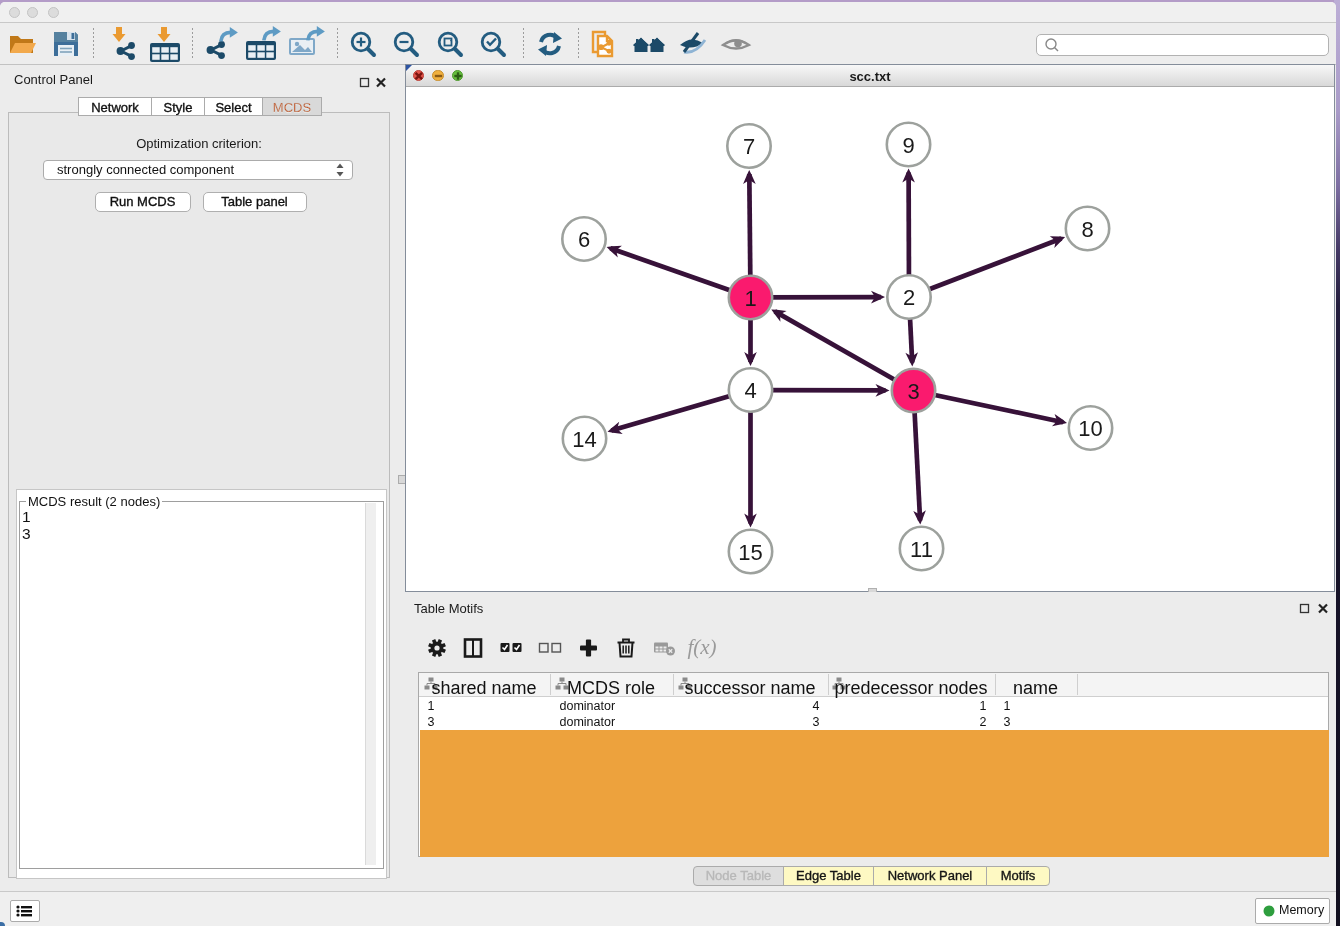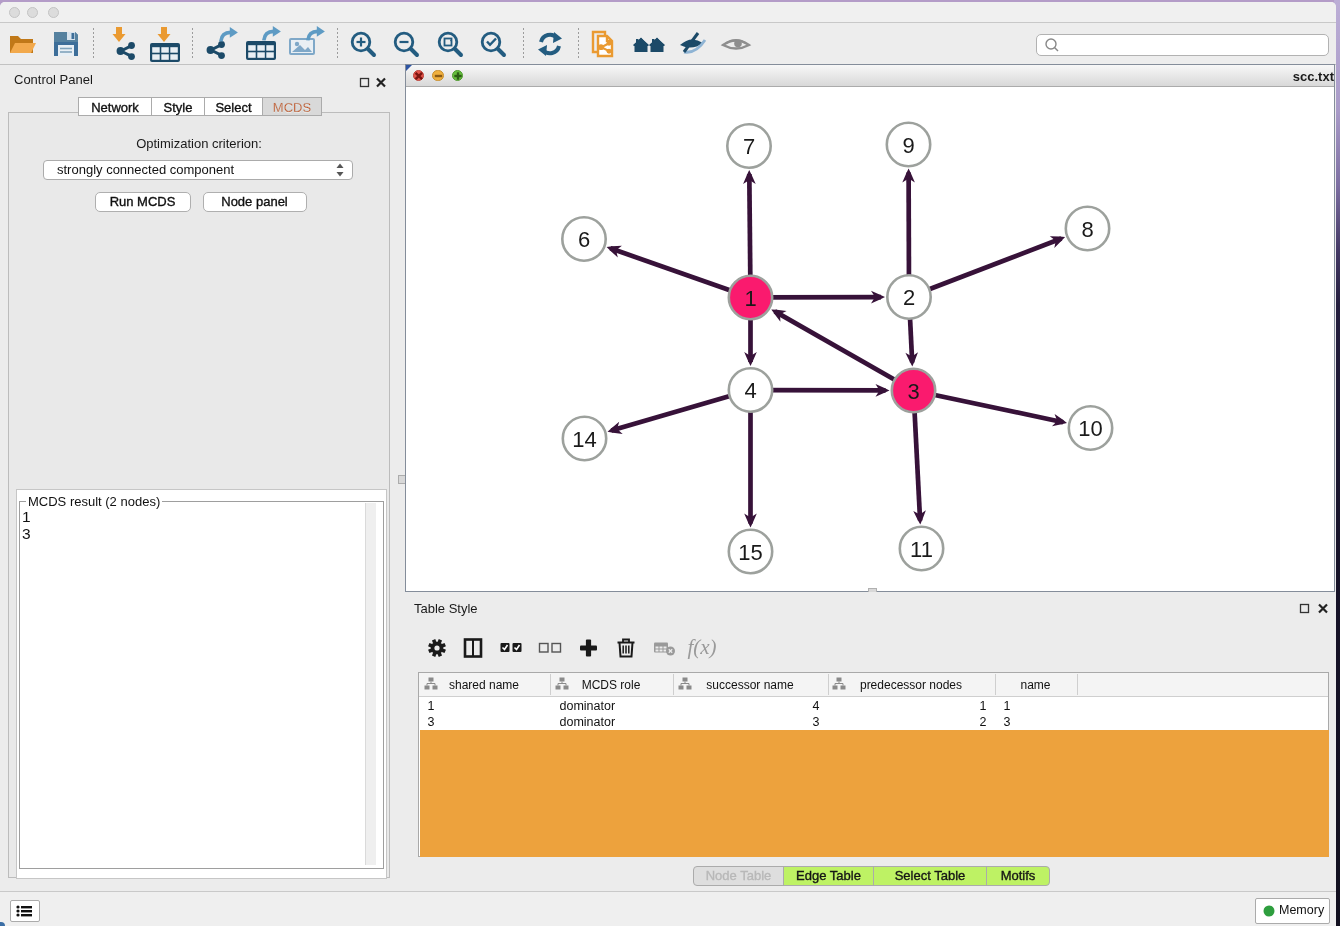--- a/index.html
+++ b/index.html
@@ -28,33 +28,33 @@
 #legend{left:6px;top:-8px;background:#fff;font-size:13px;color:#111;padding:0 2px}
 #mcdstext{left:5px;top:19px;font-size:15.5px;color:#111;line-height:16.5px}
 #vsb{left:348px;top:13px;width:10px;height:362px;background:#EFEFEF;border-left:1px solid #DADADA}
 
 #vsplit{left:400px;top:63px;width:5px;height:826px;background:#ECECEC}
 #vgrip{left:-2px;top:410px;width:6px;height:7px;background:#D8D8D8;border:1px solid #ACACAC}
 
 #gwin{left:405px;top:62px;width:930px;height:528px;background:#fff;border:1px solid #848D9A;box-sizing:border-box}
 #gtitle{left:0;top:0;width:928px;height:21px;background:linear-gradient(#F8F8F8,#D8D8D8);border-bottom:1px solid #ABABAB}
 .gl{width:11.5px;height:11.5px;border-radius:50%;top:4.6px;box-sizing:border-box}
-#gname{left:0;top:3.5px;width:928px;text-align:right;font-size:13px;font-weight:bold;color:#1A1A1A}
+#gname{left:0;top:3.5px;width:928px;text-align:center;font-size:13px;font-weight:bold;color:#1A1A1A}
 #gcanvas{left:0;top:22px;width:928px;height:504px;background:#fff}
 #ggrip{left:462px;top:523px;width:7px;height:5px;background:#D8D8D8;border:1px solid #B0B0B0}
 
 #tpanel{left:405px;top:590px;width:931px;height:299px;background:#ECECEC}
 #ttools{left:12px;top:36px;width:910px;height:30px}
 #tblwrap{left:12.5px;top:80px;width:911px;height:185px;background:#fff;border:1px solid #A9A9A9;box-sizing:border-box}
 #thead{left:0;top:0;width:909px;height:23px;background:#F4F4F4;border-bottom:1px solid #CFCFCF}
 .hsep{top:1px;width:1px;height:21px;background:#CFCFCF}
-.hlab{top:5px;font-size:12px;color:#111;text-align:center}
+.hlab{top:5px;font-size:18px;color:#111;text-align:center}
 .cell{font-size:12.5px;color:#111}
 #orange{left:1px;top:57px;width:909px;height:127px;background:#EDA23D}
-.btab{top:274px;height:20px;background:#bef264;border:1px solid #ABABAB;box-sizing:border-box;font-size:13px;color:#151515;-webkit-text-stroke:0.35px #151515;text-align:center;line-height:18px}
+.btab{top:274px;height:20px;background:#fef9c3;border:1px solid #ABABAB;box-sizing:border-box;font-size:13px;color:#151515;-webkit-text-stroke:0.35px #151515;text-align:center;line-height:18px}
 
 #statusbar{left:0;top:889px;width:1336px;height:37px;background:#EFEFEF;border-top:1px solid #C9C9C9}
 #listbtn{left:10px;top:8px;width:28px;height:20px;background:#fff;border:1px solid #ABABAB;border-radius:2px}
 #membtn{left:1255px;top:6px;width:73px;height:24px;background:#fff;border:1px solid #ABABAB;border-radius:2px;font-size:12.5px;color:#111}
 #bluecorner{left:0;top:922px;width:5px;height:4px;background:#3B6EA5;border-radius:0 5px 0 0}
 </style>
 </head>
 <body>
 <div class="abs" id="desktop"></div>
 <div class="abs" id="rightstrip"></div>
@@ -227,21 +227,21 @@
     <div class="abs tab" id="tabMCDS" style="left:262px;width:60px">MCDS</div>
     <div class="abs" id="cbox"></div>
     <div class="abs" id="optlabel">Optimization criterion:</div>
     <div class="abs" id="combo">strongly connected component
       <svg width="12" height="16" style="position:absolute;right:6px;top:1px">
           <path d="M6 1.5 L9.5 6 L2.5 6 Z" fill="#555"></path>
           <path d="M6 14.5 L9.5 10 L2.5 10 Z" fill="#555"></path>
         </svg>
     </div>
     <div class="abs btn" style="left:94.5px;width:96px">Run MCDS</div>
-    <div class="abs btn" style="left:202.5px;width:104px">Node panel</div>
+    <div class="abs btn" style="left:202.5px;width:104px">Table panel</div>
     <div class="abs" id="resultwrap">
       <div class="abs" id="fieldset">
           <div class="abs" id="legend">MCDS result (2 nodes)</div>
         </div>
       <div class="abs" id="mcdstext">1<br>3</div>
       <div class="abs" id="vsb"></div>
     </div>
   </div>
   <div class="abs" id="vsplit">
       <div class="abs" id="vgrip"></div>
@@ -314,21 +314,21 @@
 <circle cx="344.5" cy="464.5" r="21.7" fill="#FFFFFF" stroke="#9DA19D" stroke-width="2.6"></circle>
 <text x="344.5" y="472.5" font-family="Liberation Sans, sans-serif" font-size="22" fill="#1A1A1A" text-anchor="middle">15</text>
 <circle cx="515.5" cy="461.5" r="21.7" fill="#FFFFFF" stroke="#9DA19D" stroke-width="2.6"></circle>
 <text x="515.5" y="469.5" font-family="Liberation Sans, sans-serif" font-size="22" fill="#1A1A1A" text-anchor="middle">11</text>
 </svg>
       </div>
     <div class="abs" id="ggrip"></div>
   </div>
 
   <div class="abs" id="tpanel">
-    <div class="abs ptitle" style="left:9px;top:9px">Table Style</div>
+    <div class="abs ptitle" style="left:9px;top:9px">Table Motifs</div>
     <svg class="abs" width="32" height="12" style="left:894px;top:11px">
         <rect x="1.5" y="1.5" width="8" height="8" fill="none" stroke="#333" stroke-width="1.3"></rect>
         <path d="M20 1.5 L28 9.5 M28 1.5 L20 9.5" stroke="#222" stroke-width="2.2"></path>
       </svg>
     <div class="abs" id="ttools">
         <svg width="910" height="40" style="position:absolute;left:0;top:0px">
           <g transform="translate(20,20)">
             <g fill="#1A1A1A">
               <circle cx="0" cy="0" r="6.2"></circle>
               <circle cx="0" cy="0" r="2.6" fill="#ECECEC"></circle>
@@ -454,21 +454,21 @@
       <div class="abs cell" style="left:585px;top:25.5px">1</div>
       <div class="abs cell" style="left:9px;top:41.5px">3</div>
       <div class="abs cell" style="left:141px;top:41.5px">dominator</div>
       <div class="abs cell" style="left:254px;top:41.5px;width:147px;text-align:right">3</div>
       <div class="abs cell" style="left:409px;top:41.5px;width:159px;text-align:right">2</div>
       <div class="abs cell" style="left:585px;top:41.5px">3</div>
       <div class="abs" id="orange"></div>
     </div>
     <div class="abs btab" style="left:288px;width:91px;background:#DEDEDE;color:#B8B8B8;-webkit-text-stroke:0.35px #B8B8B8;border-radius:4px 0 0 4px">Node Table</div>
     <div class="abs btab" style="left:378px;width:91px">Edge Table</div>
-    <div class="abs btab" style="left:468px;width:114px">Select Table</div>
+    <div class="abs btab" style="left:468px;width:114px">Network Panel</div>
     <div class="abs btab" style="left:581px;width:64px;border-radius:0 4px 4px 0">Motifs</div>
   </div>
 
   <div class="abs" id="statusbar">
     <div class="abs" id="listbtn"><svg width="28" height="20">
           <circle cx="7" cy="6" r="1.6" fill="#111"></circle>
           <circle cx="7" cy="10" r="1.6" fill="#111"></circle>
           <circle cx="7" cy="14" r="1.6" fill="#111"></circle>
           <rect x="10" y="5" width="11" height="2.4" fill="#111"></rect>
           <rect x="10" y="9" width="11" height="2.4" fill="#111"></rect>

